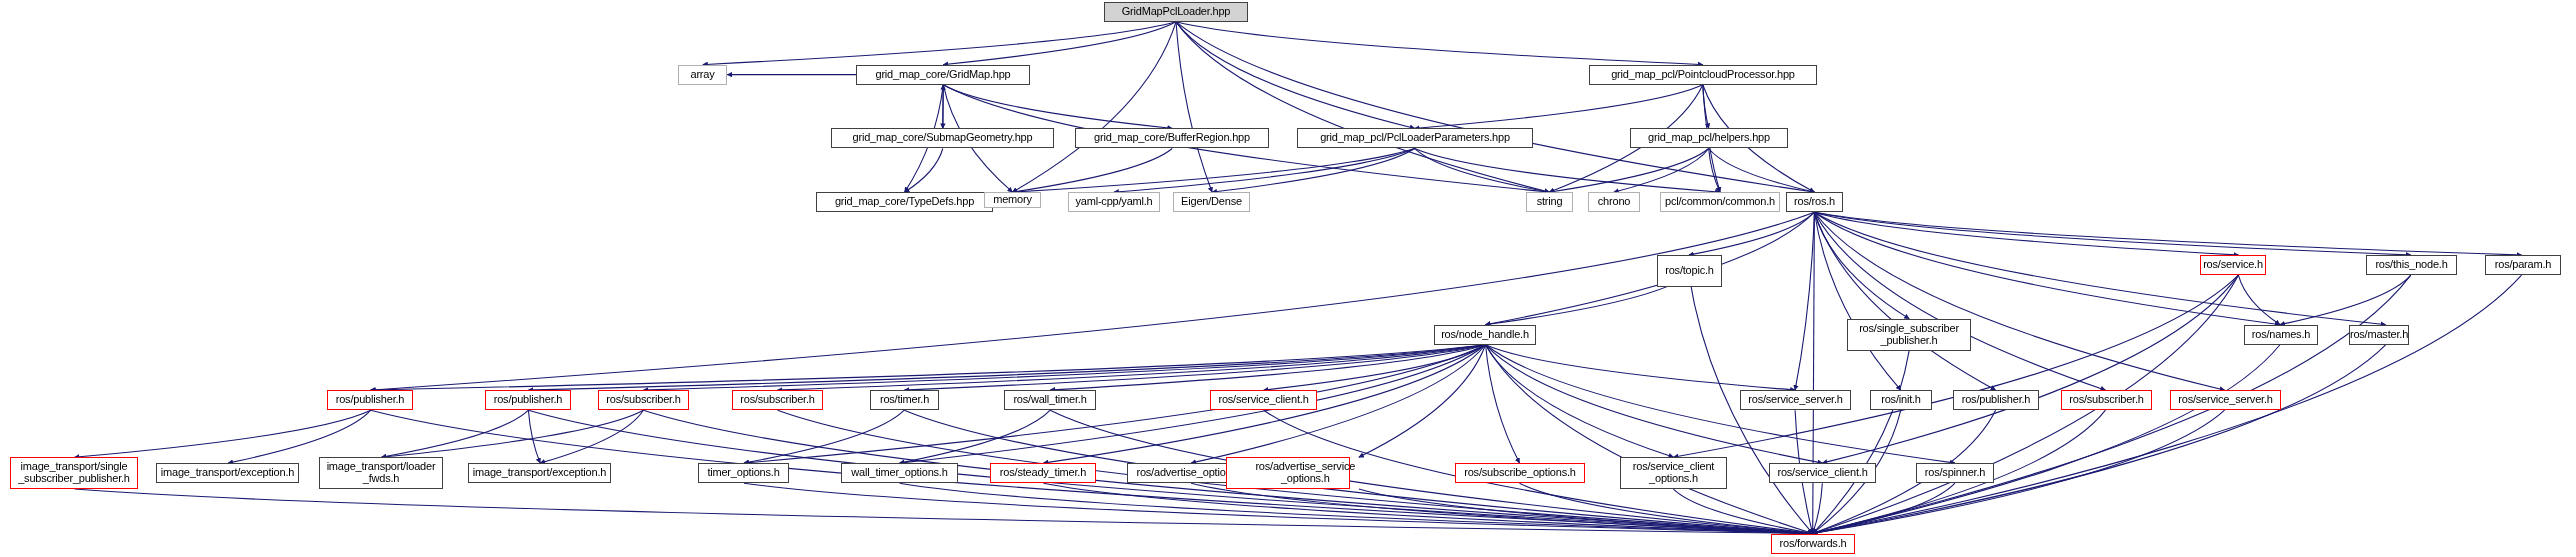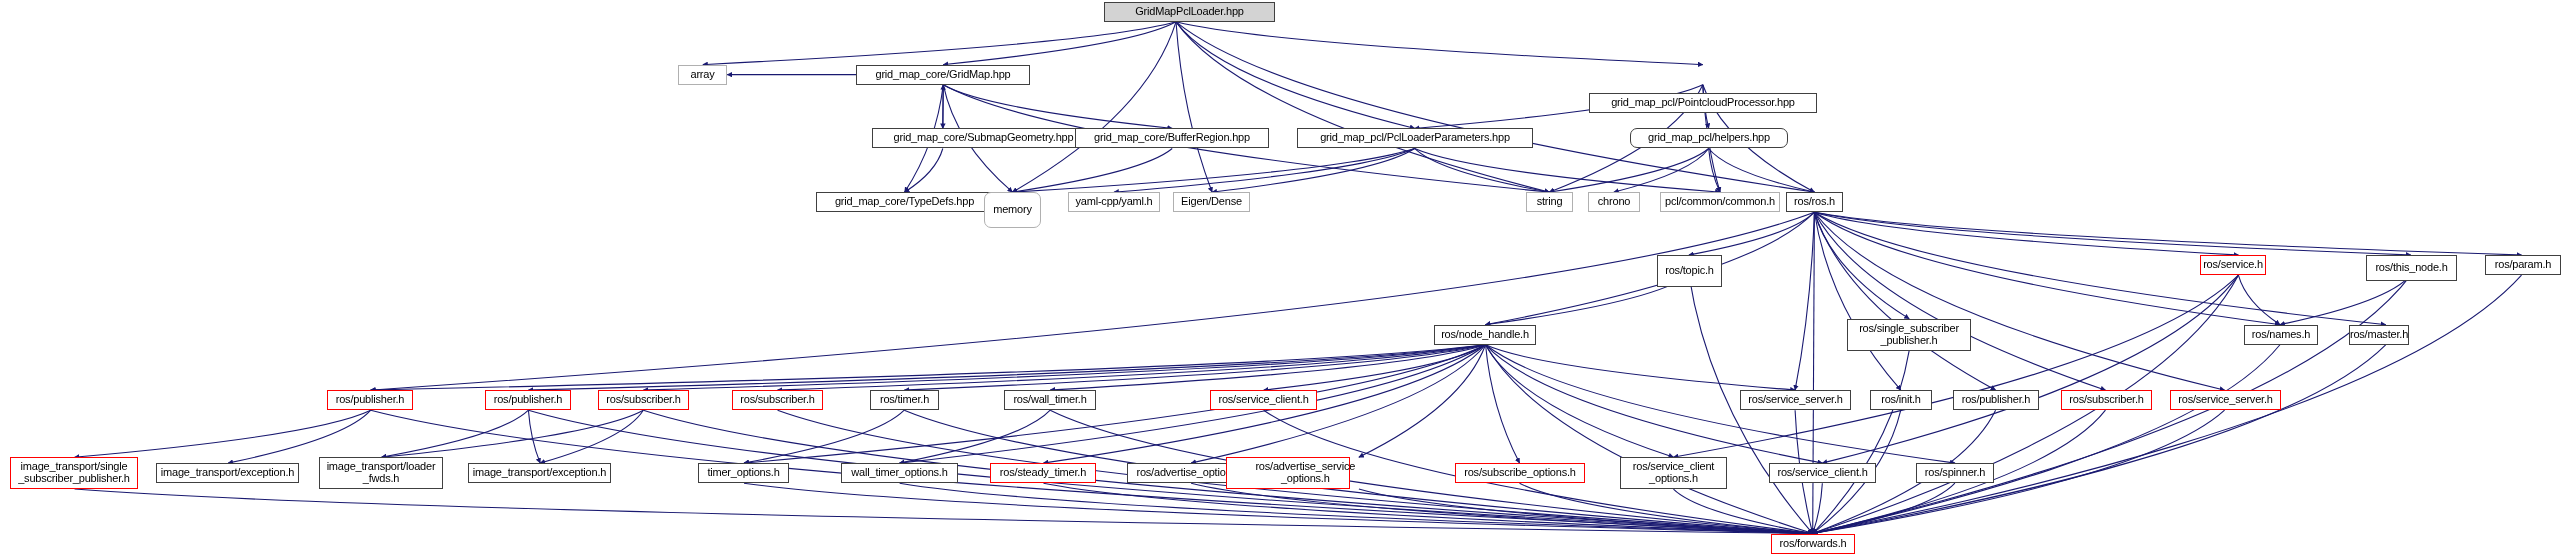--- a/index.html
+++ b/index.html
@@ -166,39 +166,39 @@
         <path d="M 1810.5,576 C 1873.41,609 2097.09,630 2160,636" marker-end="url(#arrow)"></path>
         <path d="M 1994,583 C 2023.88,612.15 2130.12,630.7 2160,636" marker-end="url(#arrow)"></path>
         <path d="M 2171.5,576 C 2169.43,609 2162.07,630 2160,636" marker-end="url(#arrow)"></path>
         <path d="M 2329.5,576 C 2298.99,609 2190.51,630 2160,636" marker-end="url(#arrow)"></path>
         <path d="M 88,583 C 460.96,612.15 1787.04,630.7 2160,636" marker-end="url(#arrow)"></path>
         <path d="M 2717,411 C 2616.74,534.75 2260.26,613.5 2160,636" marker-end="url(#arrow)"></path>
         <path d="M 2843,411 C 2720.06,534.75 2282.94,613.5 2160,636" marker-end="url(#arrow)"></path>
       </g>
   </svg>
   <div id="node-layer">
-      <div class="node root" style="left: 1104px; top: 1.7px; width: 171px; height: 20px;">GridMapPclLoader.hpp</div>
+      <div class="node root" style="left: 1104px; top: 1.7px; width: 144px; height: 20px;">GridMapPclLoader.hpp</div>
       <div class="node grayborder" style="left: 678px; top: 65px; width: 49px; height: 20px;">array</div>
       <div class="node" style="left: 856px; top: 65px; width: 174px; height: 20px;">grid_map_core/GridMap.hpp</div>
-      <div class="node" style="left: 1589px; top: 65px; width: 228px; height: 20px; margin-top: 28px;">grid_map_pcl/PointcloudProcessor.hpp</div>
-      <div class="node" style="left: 831px; top: 128px; width: 223px; height: 20px; margin-left: 41px;">grid_map_core/SubmapGeometry.hpp</div>
+      <div class="node" style="left: 1589px; top: 65px; width: 228px; height: 20px;">grid_map_pcl/PointcloudProcessor.hpp</div>
+      <div class="node" style="left: 831px; top: 128px; width: 223px; height: 20px;">grid_map_core/SubmapGeometry.hpp</div>
       <div class="node" style="left: 1075px; top: 128px; width: 194px; height: 20px;">grid_map_core/BufferRegion.hpp</div>
       <div class="node" style="left: 1297px; top: 128px; width: 236px; height: 20px;">grid_map_pcl/PclLoaderParameters.hpp</div>
-      <div class="node" style="left: 1630px; top: 128px; width: 158px; height: 20px; border-radius: 7px;">grid_map_pcl/helpers.hpp</div>
+      <div class="node" style="left: 1630px; top: 128px; width: 158px; height: 20px;">grid_map_pcl/helpers.hpp</div>
       <div class="node" style="left: 816px; top: 192px; width: 177px; height: 20px;">grid_map_core/TypeDefs.hpp</div>
-      <div class="node grayborder" style="left: 984px; top: 192px; width: 57px; height: 36px; border-radius: 7px;">memory</div>
+      <div class="node grayborder" style="left: 984px; top: 192px; width: 57px; height: 16px;">memory</div>
       <div class="node grayborder" style="left: 1068px; top: 192px; width: 92px; height: 20px;">yaml-cpp/yaml.h</div>
       <div class="node grayborder" style="left: 1173px; top: 192px; width: 77px; height: 20px;">Eigen/Dense</div>
       <div class="node grayborder" style="left: 1526px; top: 192px; width: 47px; height: 20px;">string</div>
       <div class="node grayborder" style="left: 1588px; top: 192px; width: 52px; height: 20px;">chrono</div>
       <div class="node grayborder" style="left: 1660px; top: 192px; width: 120px; height: 20px;">pcl/common/common.h</div>
       <div class="node" style="left: 1786px; top: 192px; width: 57px; height: 20px;">ros/ros.h</div>
       <div class="node" style="left: 1657px; top: 255px; width: 65px; height: 32px;">ros/topic.h</div>
       <div class="node red" style="left: 2200px; top: 255px; width: 66px; height: 20px;">ros/service.h</div>
-      <div class="node" style="left: 2366px; top: 255px; width: 91px; height: 26px;">ros/this_node.h</div>
+      <div class="node" style="left: 2366px; top: 255px; width: 91px; height: 20px;">ros/this_node.h</div>
       <div class="node" style="left: 2485px; top: 255px; width: 76px; height: 20px;">ros/param.h</div>
       <div class="node" style="left: 1434px; top: 325px; width: 102px; height: 20px;">ros/node_handle.h</div>
       <div class="node" style="left: 1847px; top: 319px; width: 124px; height: 32px;">ros/single_subscriber
 _publisher.h</div>
       <div class="node" style="left: 2244px; top: 325px; width: 74px; height: 20px;">ros/names.h</div>
       <div class="node" style="left: 2349px; top: 325px; width: 60px; height: 20px;">ros/master.h</div>
       <div class="node red" style="left: 327px; top: 390px; width: 86px; height: 20px;">ros/publisher.h</div>
       <div class="node red" style="left: 485px; top: 390px; width: 86px; height: 20px;">ros/publisher.h</div>
       <div class="node red" style="left: 598px; top: 390px; width: 91px; height: 20px;">ros/subscriber.h</div>
       <div class="node red" style="left: 732px; top: 390px; width: 91px; height: 20px;">ros/subscriber.h</div>

